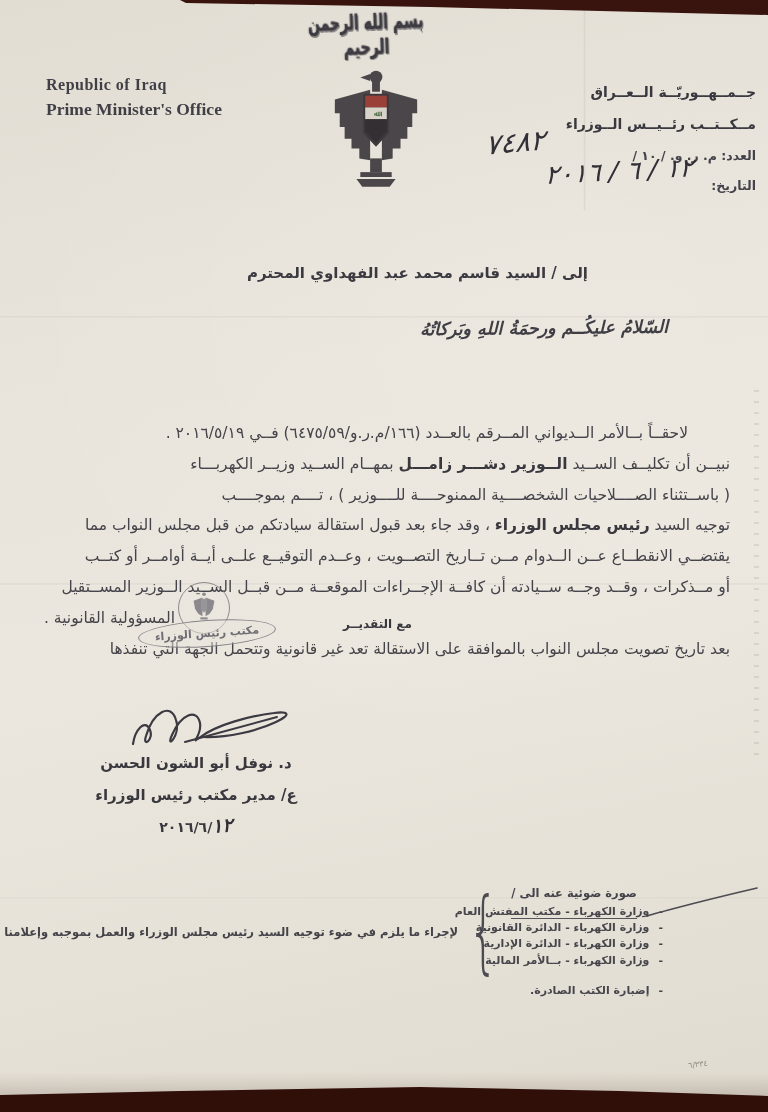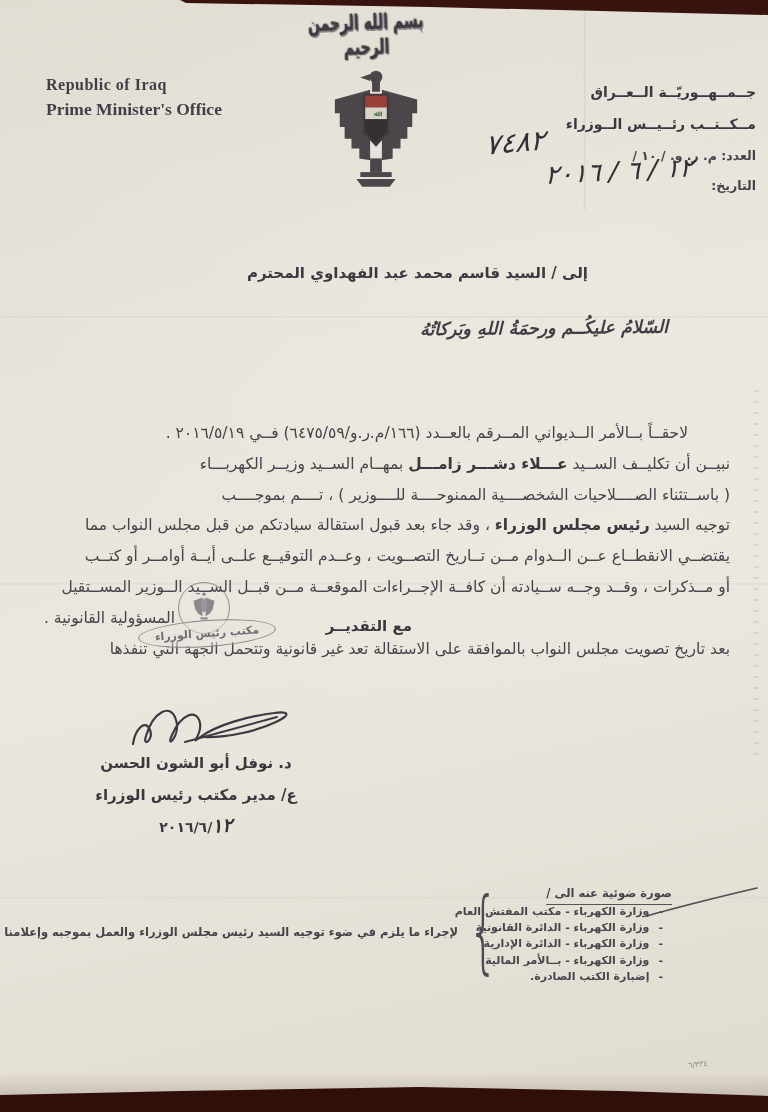--- a/index.html
+++ b/index.html
@@ -61,45 +61,45 @@
     color:#403e45;transform:rotate(-.6deg);}
 
   
   .letter-body{position:absolute;right:38px;left:44px;top:370px;font-size:15.5px;color:#46444b;margin-top:48px;}
   .bline{direction:rtl;text-align:justify;line-height:30.8px;height:30.8px;white-space:nowrap;}
   .bline::after{content:"";display:inline-block;width:100%;height:0;}
   .bline.first{padding-right:42px;}
   .bline.last{text-align:left;white-space:normal;}
   .bline.last::after{display:none;}
 
-  .closing{position:absolute;right:356px;top:617px;font-size:15px;font-weight:bold;color:#3a383f;}
+  .closing{position:absolute;right:356px;top:617px;font-size:12px;font-weight:bold;color:#3a383f;}
 
   
   .stamp{position:absolute;left:138px;top:580px;width:150px;height:82px;color:#716f76;}
   .stamp-circle{position:absolute;left:40px;top:2px;width:50px;height:50px;border:1.6px solid #7c7a81;
     border-radius:50%;display:flex;align-items:center;justify-content:center;opacity:.85;}
   .stamp-oval{position:absolute;left:0px;top:40px;width:136px;height:25px;border:1.5px solid #7c7a81;
     border-radius:50%;transform:rotate(-4deg);display:flex;align-items:center;justify-content:center;
     font-size:11px;font-weight:bold;color:#636169;opacity:.9;background:rgba(232,227,218,.55);}
 
   
   .sig-block{position:absolute;left:88px;top:754px;width:216px;text-align:center;color:#3a383f;}
   .sig-name{font-size:15px;font-weight:bold;}
   .sig-title{font-size:15px;font-weight:bold;margin-top:14px;}
   .sig-date{font-size:14px;font-weight:bold;margin-top:10px;direction:ltr;}
   .sig-date .hw{font-size:19px;letter-spacing:1px;display:inline-block;transform:rotate(-4deg);}
   .sig-svg{position:absolute;left:125px;top:690px;}
 
   
-  .cc-head{position:absolute;right:96px;top:886px;font-size:11.5px;font-weight:bold;color:#45434a;
-    border-bottom:1px solid #55535a;padding-bottom:4px;}
+  .cc-head{position:absolute;right:131px;top:886px;font-size:11.5px;font-weight:bold;color:#45434a;
+    border-bottom:1px solid #55535a;padding-bottom:18px;}
   .cc-list{position:absolute;right:105px;top:904px;font-size:11px;font-weight:bold;color:#47454c;text-align:right;}
   .cc-row{direction:rtl;height:16.2px;line-height:16.2px;}
   .cc-row .dash{margin-left:9px;}
-  .cc-row:last-child{margin-top:0;}
+  .cc-row:last-child{margin-top:14px;}
   .brace{position:absolute;left:468px;top:893px;font-size:96px;font-weight:300;color:#4d4b52;
     line-height:80px;transform:scale(.5,.95);transform-origin:left top;}
   .cc-note{position:absolute;right:310px;top:925px;font-size:11.5px;font-weight:bold;color:#45434a;white-space:nowrap;}
   .corner-mark{position:absolute;left:688px;top:1060px;font-size:8px;color:#958d80;transform:rotate(-7deg);}
   .overlay-svg{position:absolute;left:0;top:0;pointer-events:none;}
 </style>
 </head>
 <body>
 
 <div class="paper">
@@ -142,21 +142,21 @@
   <div class="num-line ar">العدد: م. ر. و. /  ١٠  /</div>
   <div class="hw hw-num">٧٤٨٢</div>
   <div class="date-line ar">التاريخ:</div>
   <div class="hw hw-date ar">١٢ / ٦ / ٢٠١٦</div>
 
   <div class="addressee ar">إلى / السيد قاسم محمد عبد الفهداوي المحترم</div>
   <div class="greeting ar">السّلامُ عليكُــم ورحمَةُ اللهِ وبَركاتُهُ</div>
 
   <div class="letter-body ink">
       <div class="bline first"><span>لاحقــاً بــالأمر الــديواني المــرقم بالعــدد (١٦٦/م.ر.و/٦٤٧٥/٥٩) فــي ٢٠١٦/٥/١٩ .</span></div>
-      <div class="bline"><span>نبيــن أن تكليــف الســيد </span><span class="b">عـــلاء دشـــر زامـــل</span><span> بمهــام الســيد وزيــر الكهربـــاء</span></div>
+      <div class="bline"><span>نبيــن أن تكليــف الســيد </span><span class="b">الــوزير دشـــر زامـــل</span><span> بمهــام الســيد وزيــر الكهربـــاء</span></div>
       <div class="bline"><span>( باســتثناء الصــــلاحيات الشخصــــية الممنوحــــة للــــوزير ) ، تــــم بموجــــب</span></div>
       <div class="bline"><span>توجيه السيد </span><span class="b">رئيس مجلس الوزراء</span><span> ، وقد جاء بعد قبول استقالة سيادتكم من قبل مجلس النواب مما</span></div>
       <div class="bline"><span>يقتضــي الانقطــاع عــن الــدوام مــن تــاريخ التصــويت ، وعــدم التوقيــع علــى أيــة أوامــر أو كتــب</span></div>
       <div class="bline"><span>أو مــذكرات ، وقــد وجــه ســيادته أن كافــة الإجــراءات الموقعــة مــن قبــل الســيد الــوزير المســتقيل</span></div>
       <div class="bline last"><span>المسؤولية القانونية .</span></div>
       <div class="bline"><span>بعد تاريخ تصويت مجلس النواب بالموافقة على الاستقالة تعد غير قانونية وتتحمل الجهة التي تنفذها</span></div>
     </div>
 
   <div class="closing ar">مع التقديــر</div>
 

